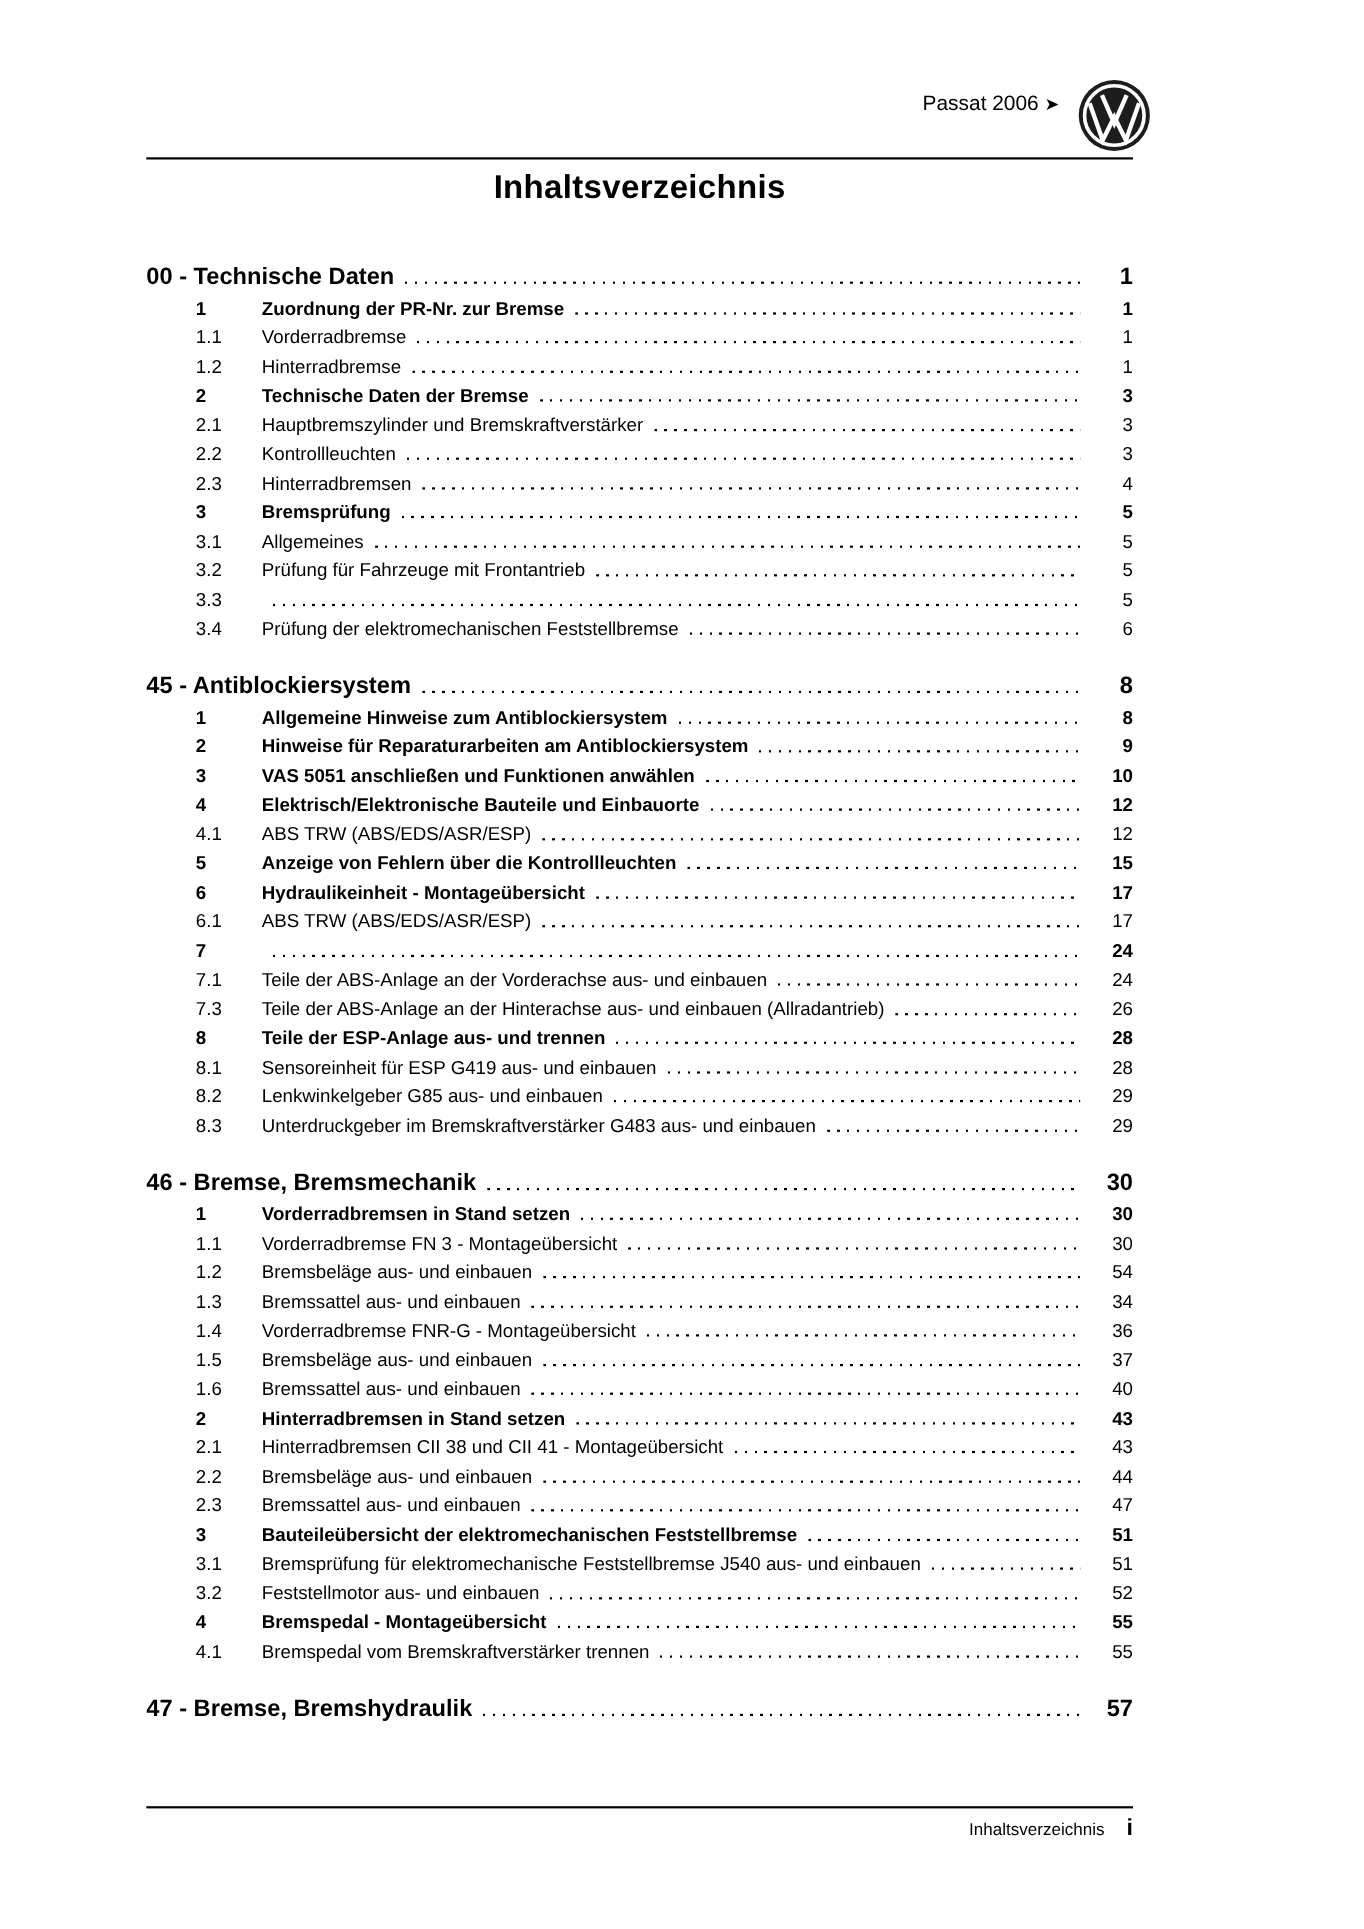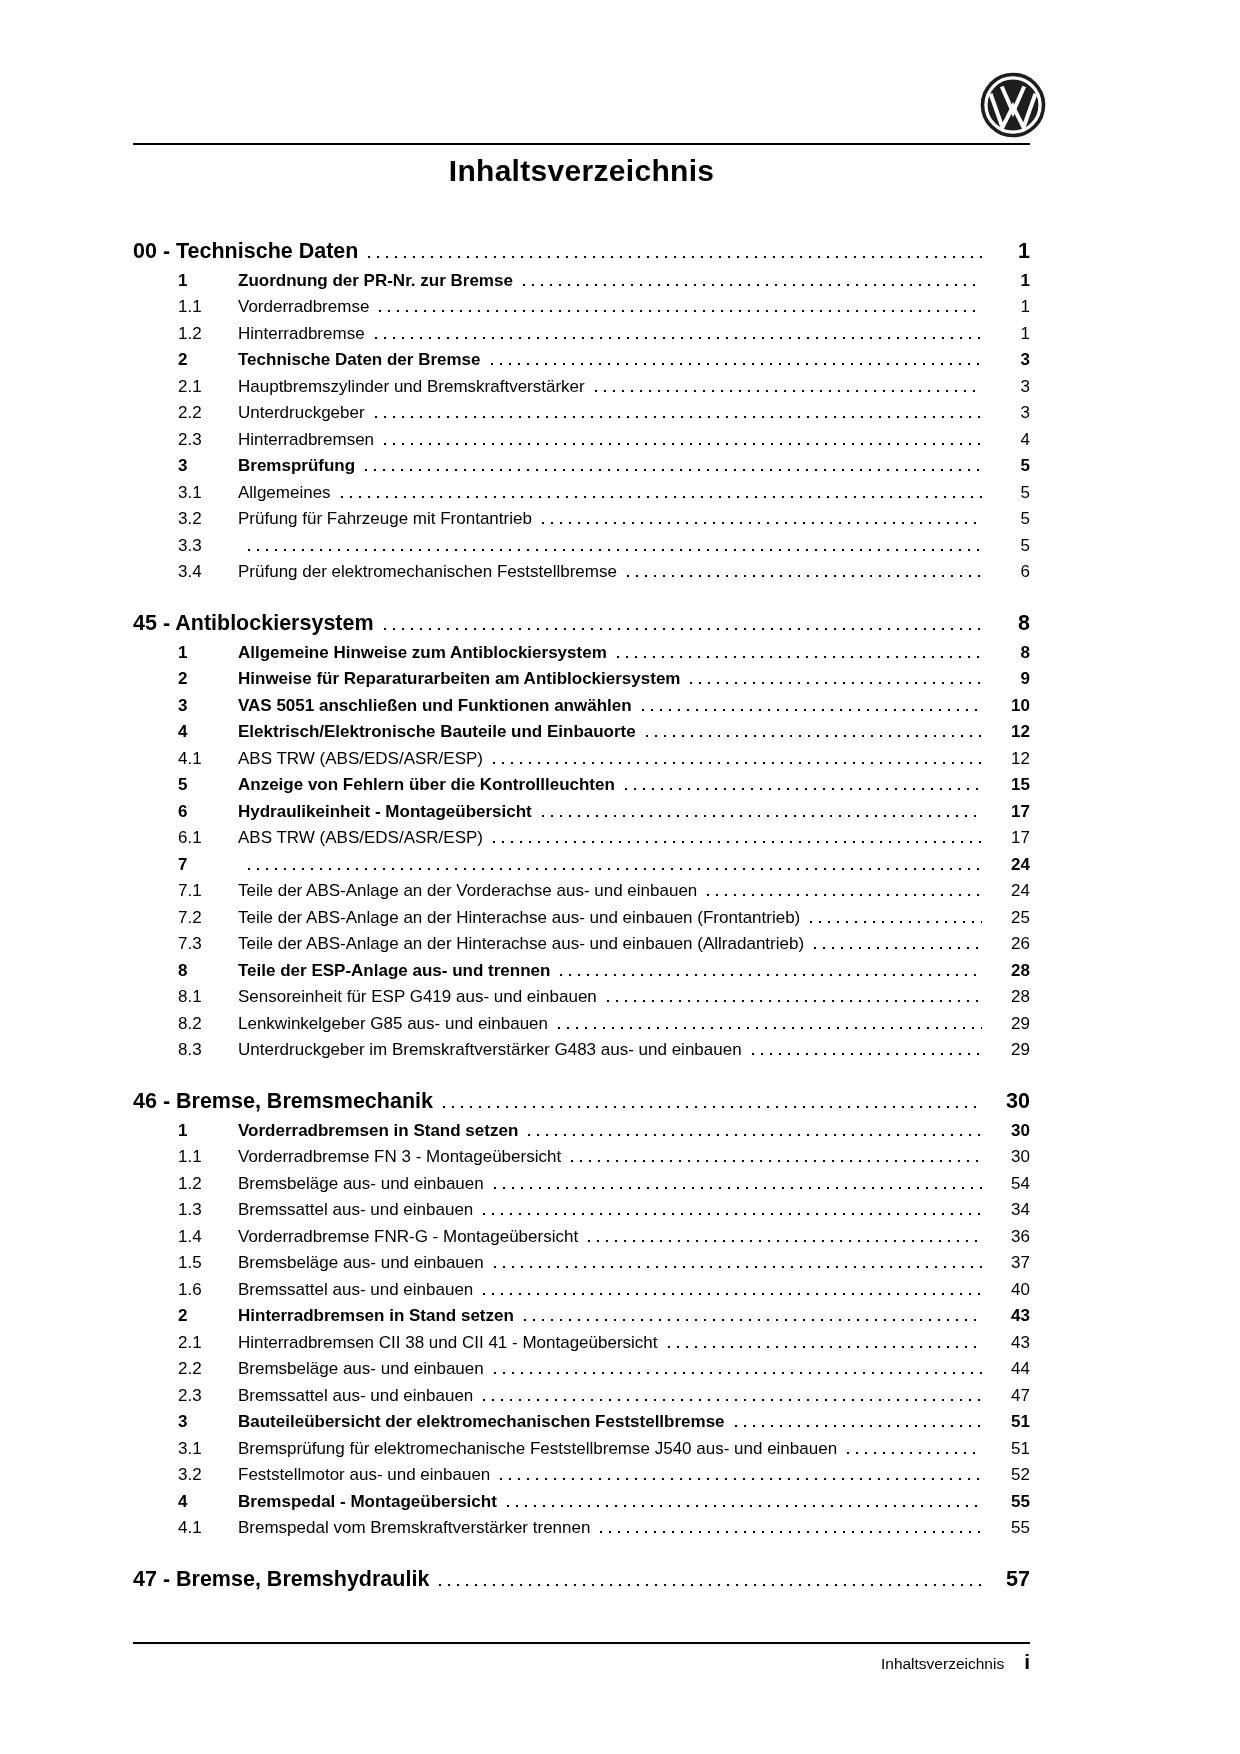--- a/index.html
+++ b/index.html
@@ -123,20 +123,21 @@
     font-size: 21px;
     font-weight: bold;
   }
 </style>
 </head>
 <body>
 
 <div class="page">
 
   <div class="header-text">
+    <div><span>Passat 2006</span> <span class="arrow-icon">➤</span></div>
   </div>
 
   <div class="vw-logo">
     <svg viewBox="0 0 100 100" width="66" height="66" aria-hidden="true">
       <circle cx="50" cy="50" r="49" fill="#1d1d1b"></circle>
       <circle cx="50" cy="50" r="41" fill="none" stroke="#ffffff" stroke-width="5"></circle>
       <polyline points="33,22 50,61 67,22" fill="none" stroke="#ffffff" stroke-width="6"></polyline>
       <polyline points="16,33 34,84 50,52 66,84 84,33" fill="none" stroke="#ffffff" stroke-width="6"></polyline>
     </svg>
   </div>
@@ -176,21 +177,21 @@
         <span class="pagecol">3</span>
       </div>
       <div class="entry-row">
         <span class="num">2.1</span>
         <span class="lbl">Hauptbremszylinder und Bremskraftverstärker</span>
         <span class="dots"></span>
         <span class="pagecol">3</span>
       </div>
       <div class="entry-row">
         <span class="num">2.2</span>
-        <span class="lbl">Unterdruckgeber</span>
+        <span class="lbl">Kontrollleuchten</span>
         <span class="dots"></span>
         <span class="pagecol">3</span>
       </div>
       <div class="entry-row">
         <span class="num">2.3</span>
         <span class="lbl">Hinterradbremsen</span>
         <span class="dots"></span>
         <span class="pagecol">4</span>
       </div>
       <div class="entry-row bold">
@@ -278,26 +279,20 @@
       <div class="entry-row bold">
         <span class="num">7</span>
         <span class="dots"></span>
         <span class="pagecol">24</span>
       </div>
       <div class="entry-row">
         <span class="num">7.1</span>
         <span class="lbl">Teile der ABS-Anlage an der Vorderachse aus- und einbauen</span>
         <span class="dots"></span>
         <span class="pagecol">24</span>
-      </div>
-      <div class="entry-row">
-        <span class="num">7.2</span>
-        <span class="lbl">Teile der ABS-Anlage an der Hinterachse aus- und einbauen (Frontantrieb)</span>
-        <span class="dots"></span>
-        <span class="pagecol">25</span>
       </div>
       <div class="entry-row">
         <span class="num">7.3</span>
         <span class="lbl">Teile der ABS-Anlage an der Hinterachse aus- und einbauen (Allradantrieb)</span>
         <span class="dots"></span>
         <span class="pagecol">26</span>
       </div>
       <div class="entry-row bold">
         <span class="num">8</span>
         <span class="lbl">Teile der ESP-Anlage aus- und trennen</span>

